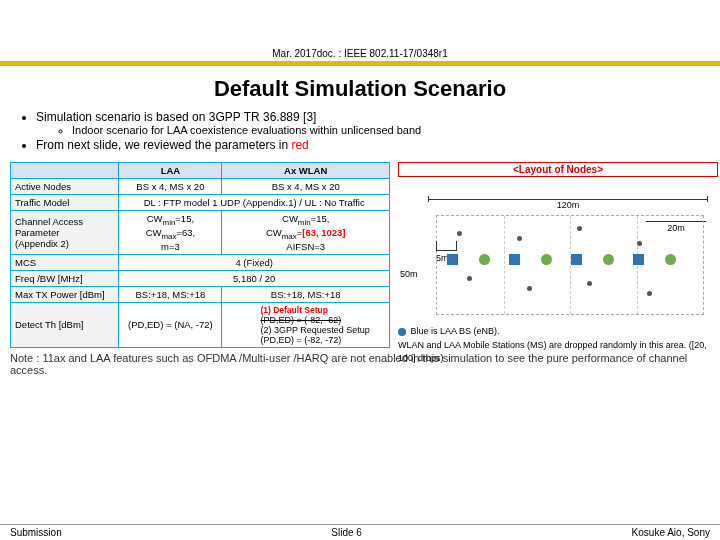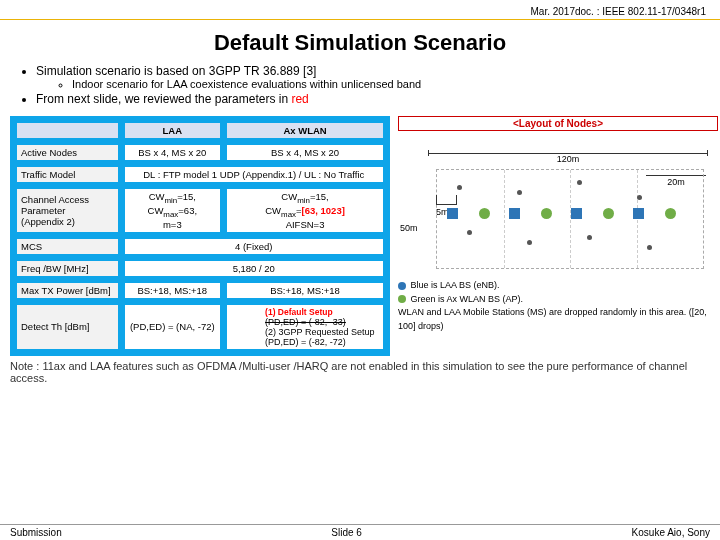--- a/index.html
+++ b/index.html
@@ -9,25 +9,26 @@
       background: #fff;
       font-family: Arial, sans-serif;
       font-size: 11px;
       overflow: hidden;
       position: relative;
     }
 
     
     .header {
       display: flex;
-      justify-content: flex-end;
+      justify-content: center;
       align-items: flex-start;
       padding: 6px 14px 2px 14px;
-      border-bottom: 1px solid #eab308;
+      border-bottom: 5px solid #eab308;
       font-size: 10px;
+      margin-top: 42px;
     }
 
     .main-title {
       text-align: center;
       font-size: 22px;
       font-weight: bold;
       margin: 10px 0 8px 0;
     }
 
     .bullets {
@@ -59,21 +60,21 @@
     .table-wrap {
       flex: 0 0 380px;
     }
 
     table {
       border-collapse: collapse;
       width: 100%;
       font-size: 9.5px;
     }
     table th, table td {
-      border: 7px solid #0ea5e9;
+      border: 1px solid #0ea5e9;
       padding: 2px 4px;
       vertical-align: middle;
     }
     table thead th {
       background: #d9e1f2;
       font-weight: bold;
       text-align: center;
     }
     table td:first-child {
       background: #f2f2f2;
@@ -247,21 +248,21 @@
         <tr>
           <td>Max TX Power [dBm]</td>
           <td style="text-align:center">BS:+18, MS:+18</td>
           <td style="text-align:center">BS:+18, MS:+18</td>
         </tr>
         <tr>
           <td>Detect Th [dBm]</td>
           <td style="text-align:center">(PD,ED) = (NA, -72)</td>
           <td class="detect-cell">
             <span class="red-cell" style="font-size:8.5px">(1) Default Setup</span><br>
-            <span class="strikethrough">(PD,ED) = (-82, -33)</span><br>
+            <span class="strikethrough">(PD,ED) = (-82, -62)</span><br>
             (2) 3GPP Requested Setup<br>
             (PD,ED) = (-82, -72)
           </td>
         </tr>
       </tbody>
     </table>
   </div>
 
   <div class="right-panel">
     <div class="layout-label">&lt;Layout of Nodes&gt;</div>
@@ -312,24 +313,20 @@
 
       <div style="position:absolute;top:53px;left:38px;height:1px;width:20px;background:#333;"></div>
       <div style="position:absolute;top:44px;left:38px;width:1px;height:10px;background:#333;"></div>
       <div style="position:absolute;top:44px;left:58px;width:1px;height:10px;background:#333;"></div>
 
       <div class="legend" style="position:absolute;top:124px;left:0px;">
         <div>
           <span class="legend-dot blue-dot"></span>
           <span>Blue is LAA BS (eNB).</span>
         </div>
-        <div>
-          <span class="legend-dot green-dot"></span>
-          <span>Green is Ax WLAN BS (AP).</span>
-        </div>
         <div style="padding-left:0px;">
           <span>WLAN and LAA Mobile Stations (MS) are dropped randomly in this area. ([20, 100] drops)</span>
         </div>
       </div>
     </div>
   </div>
 </div>
 
 <div class="notes">
   <span>Note : 11ax and LAA features such as OFDMA /Multi-user /HARQ are not enabled in this simulation to see the pure  performance of channel access.</span>

